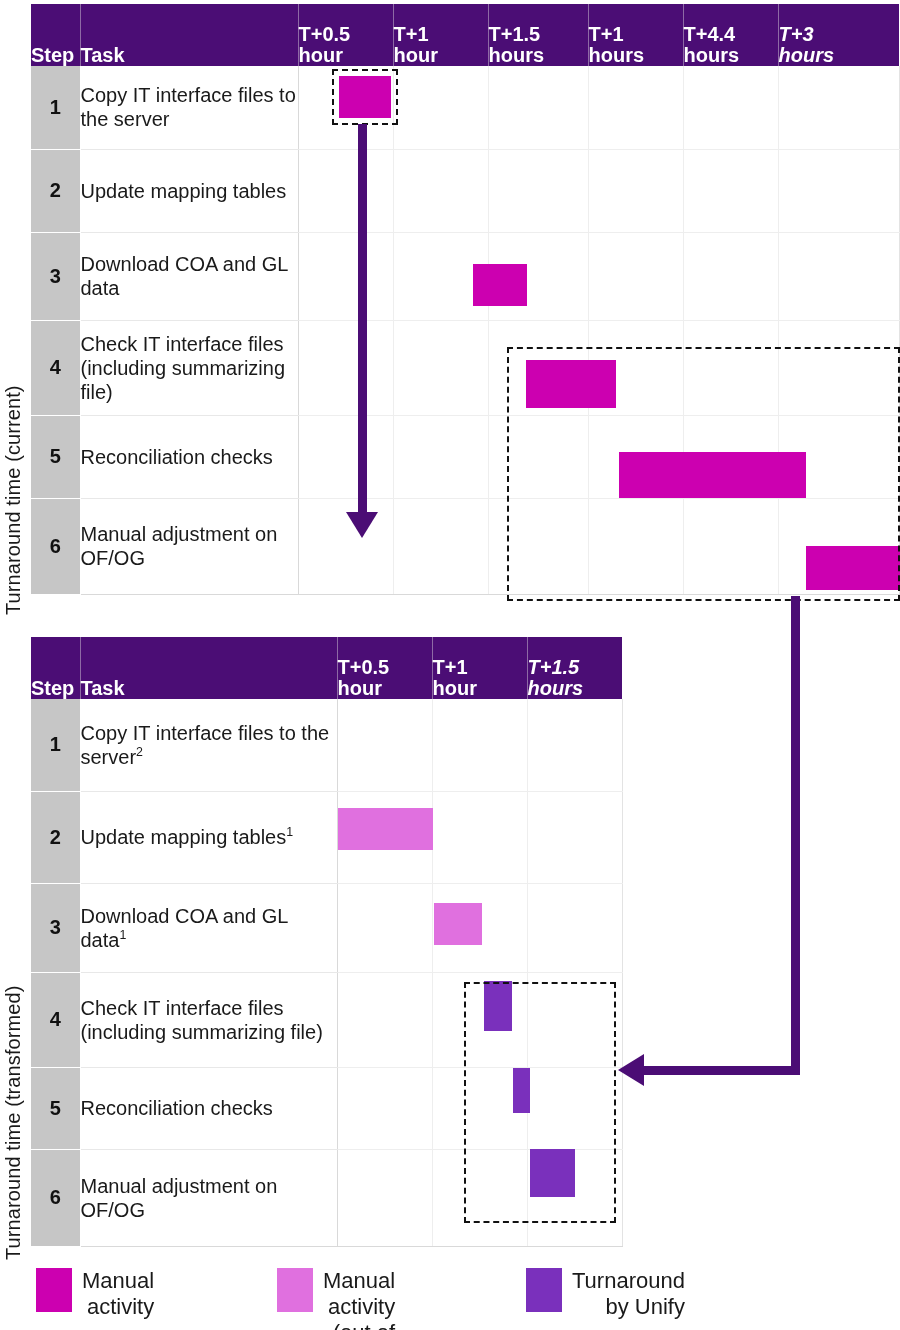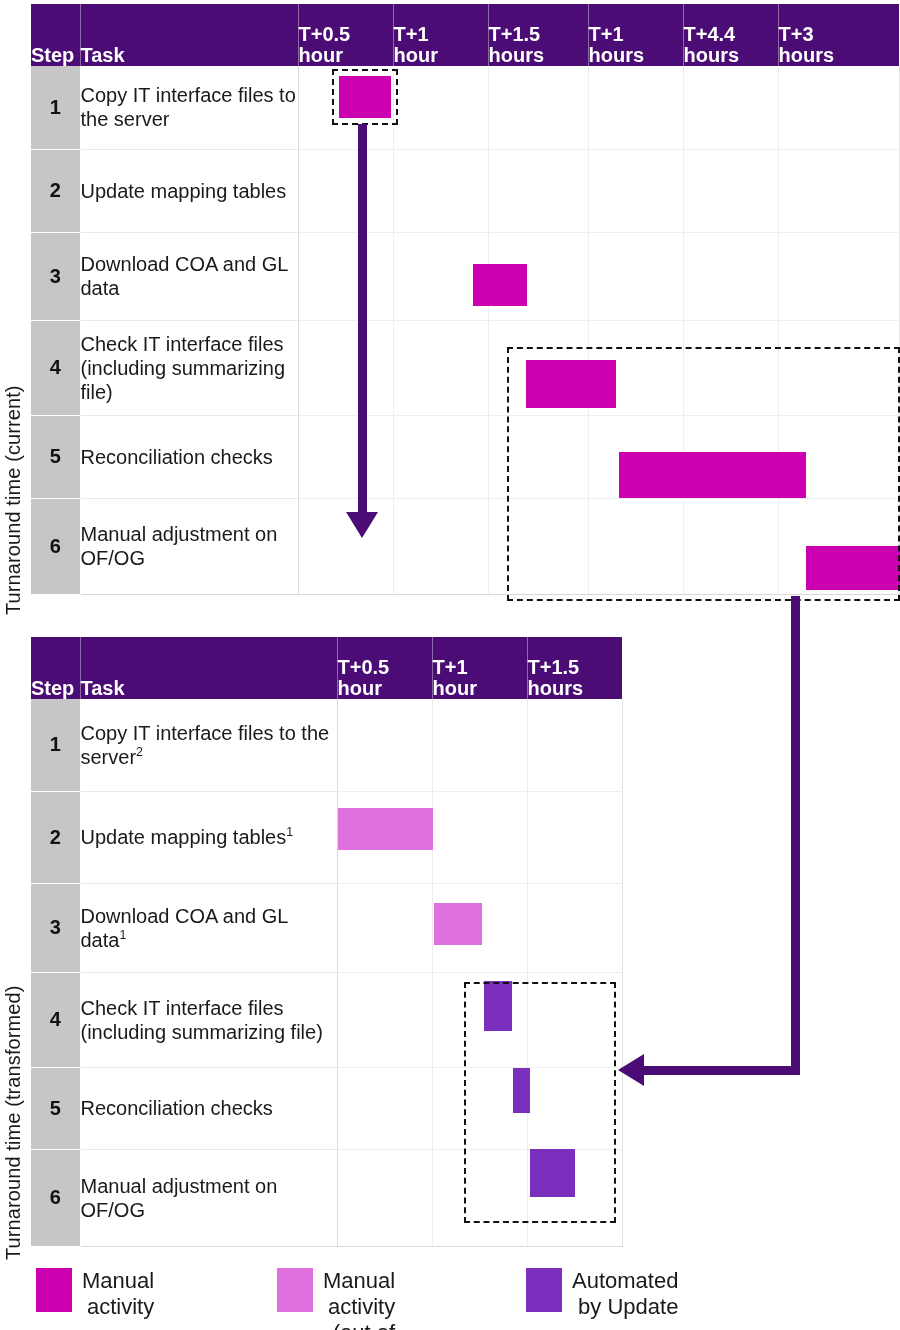--- a/index.html
+++ b/index.html
@@ -24,21 +24,21 @@
   
   .gantt{position:absolute;border-collapse:collapse;table-layout:fixed;}
   .gantt td,.gantt th{padding:0;margin:0;}
   .hdr{
     background:#4B0D75;color:#ffffff;font-weight:bold;font-size:20px;
     vertical-align:bottom;text-align:left;line-height:1.06;
     border-right:1px solid #8e6aa5;
     padding:5px 5px 4px 5px;
     box-sizing:border-box;
   }
-  .hdr.last{border-right:none;}
+  .hdr.last{border-right:none;font-style:italic;}
   .stepcell{
     background:#c6c6c6;font-weight:bold;font-size:20px;text-align:center;
     vertical-align:middle;border-bottom:1px solid #ffffff;
     border-right:1px solid #ffffff;
   }
   .taskcell{
     background:#ffffff;font-size:20px;line-height:1.2;
     vertical-align:middle;text-align:left;padding:0 6px 0 8px;
     border-bottom:1px solid #e8e8e8;
     border-right:1px solid #d9d9d9;
@@ -282,17 +282,17 @@
       <span class="swatch" style="background:#CC00B0;"></span>
       <span class="legend-text">Manual activity</span>
     </div>
     <div class="legend-item" style="left:277px;top:1268px;">
       <span class="swatch" style="background:#E070DF;"></span>
       <span class="legend-text">Manual activity
 (out of scope)</span>
     </div>
     <div class="legend-item" style="left:526px;top:1268px;">
       <span class="swatch" style="background:#7A30BC;"></span>
-      <span class="legend-text">Automated by Update</span>
+      <span class="legend-text">Turnaround by Unify</span>
     </div>
   </div>
 
 </div>
 
 </body></html>

